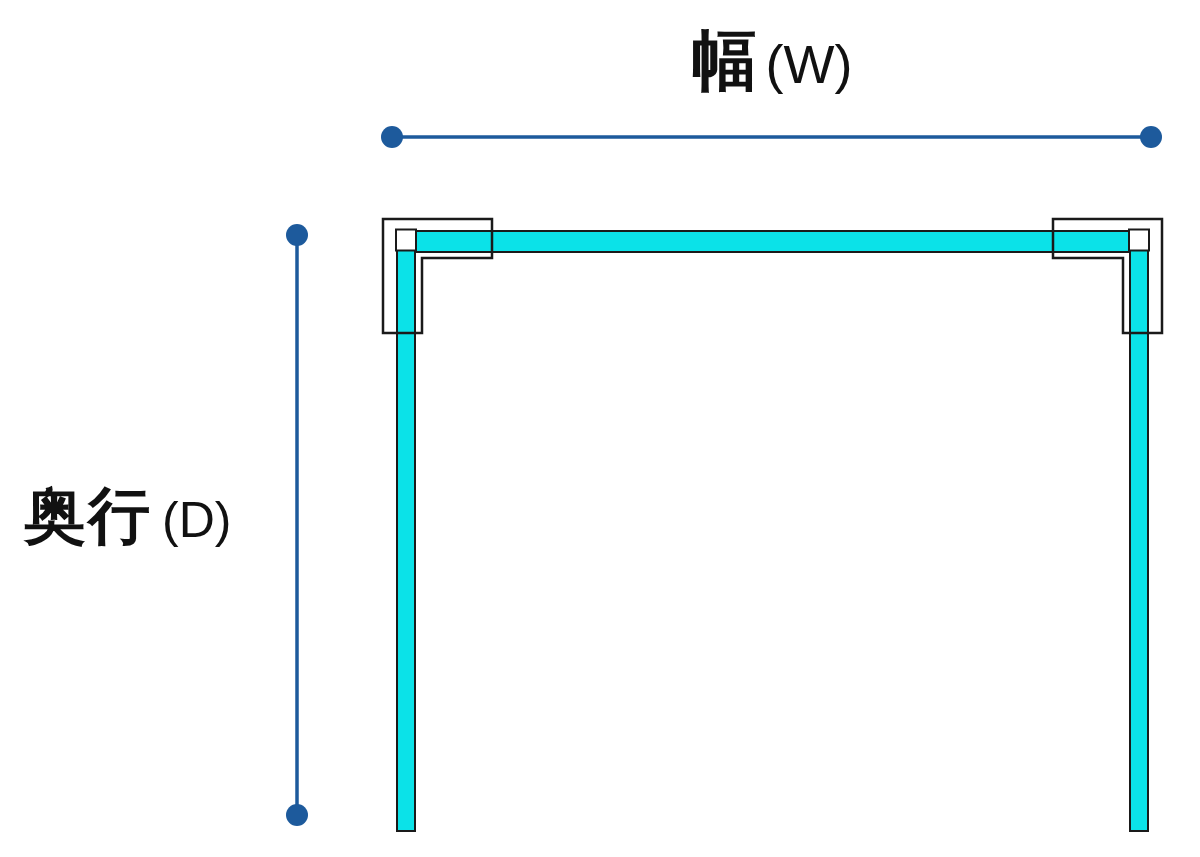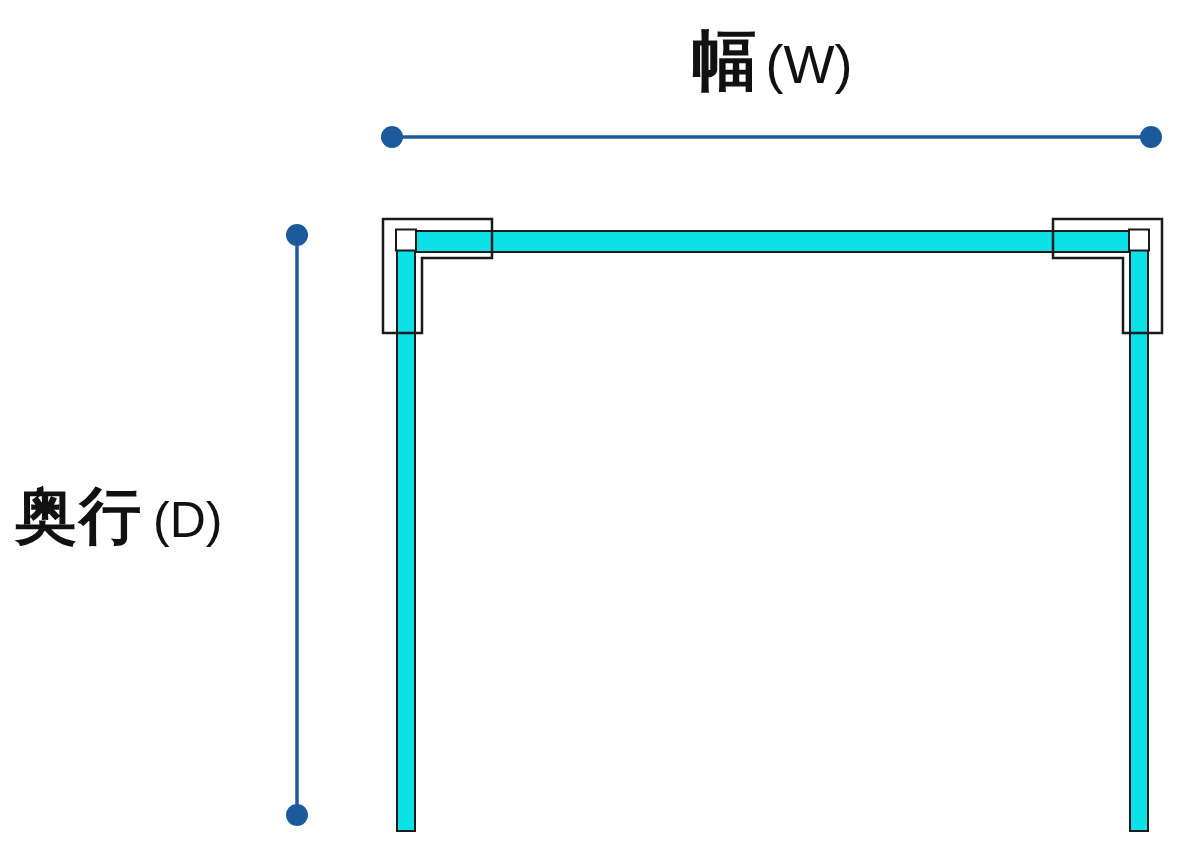--- a/index.html
+++ b/index.html
@@ -75,21 +75,21 @@
     font-weight:400;
     font-size:54px;
     margin-left:6px;
   }
   .width-label{
     left:772px;
     top:16px;
     transform:translateX(-50%);
   }
   .depth-label{
-    left:15px;
+    left:24px;
     top:474px;
   }
   .depth-label .kanji{
     font-size:62px;
   }
   .depth-label .suffix{
     font-size:50px;
     margin-left:10px;
   }
 </style>

